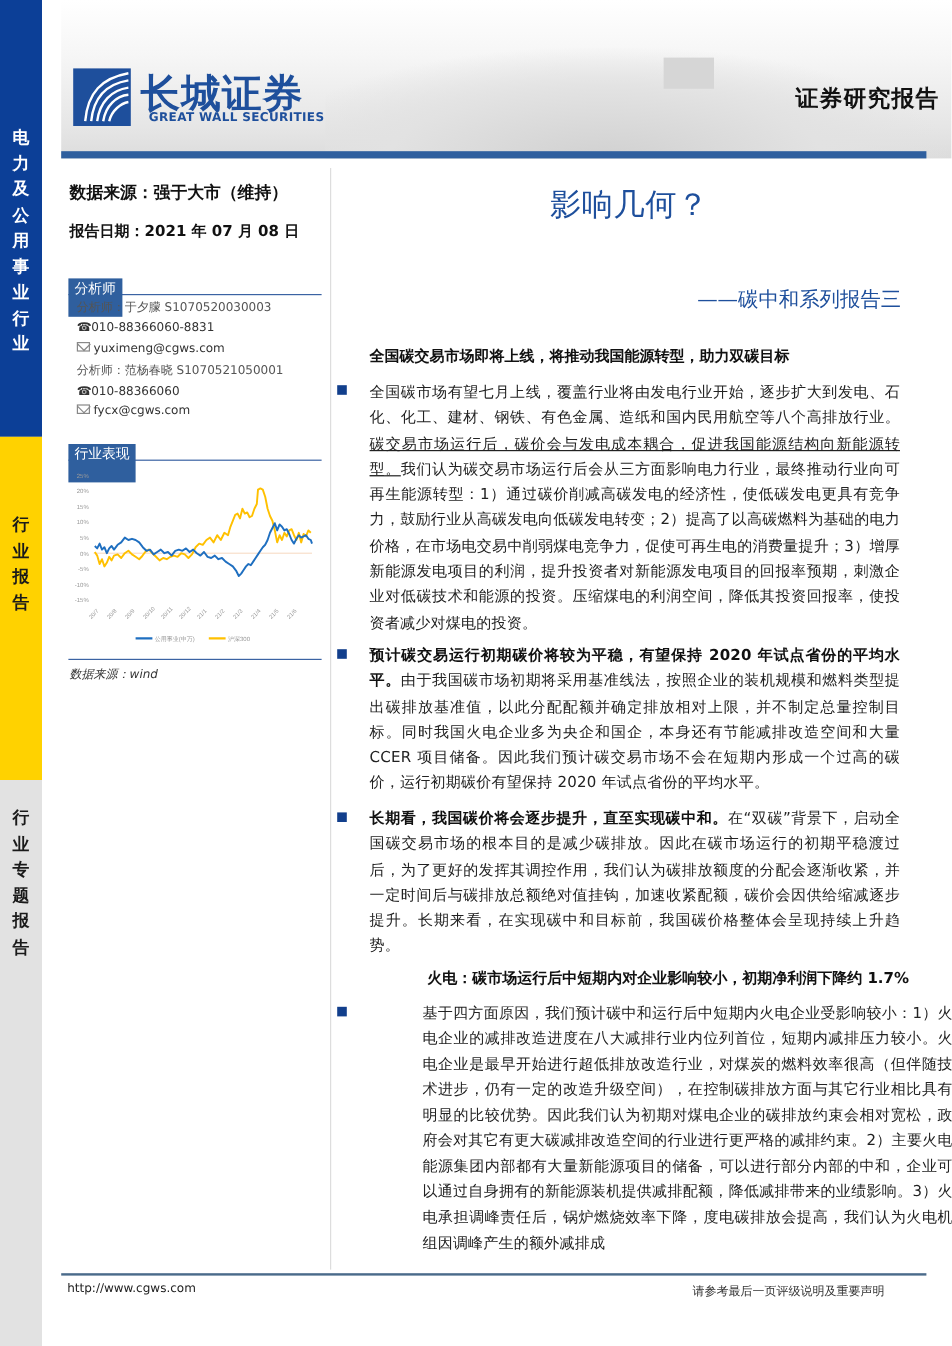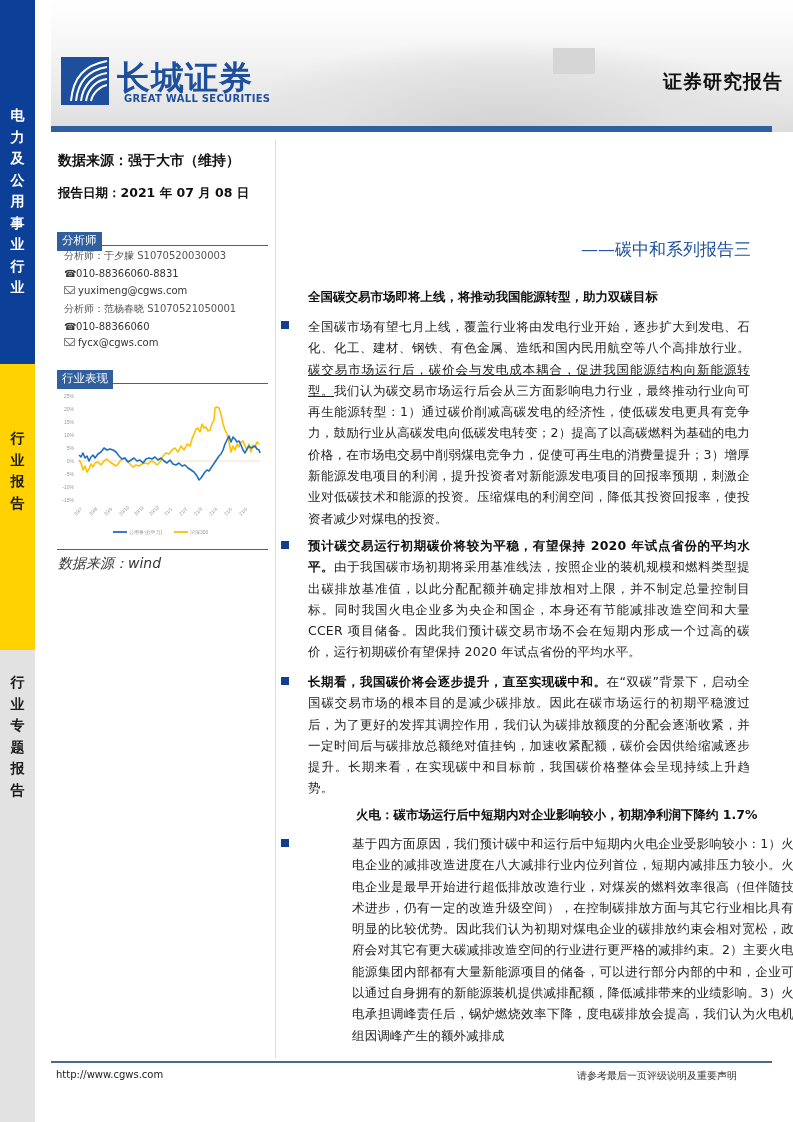--- a/index.html
+++ b/index.html
@@ -26,30 +26,30 @@
   .logo-box { position:absolute; left:10px; top:57px; width:48px; height:48px; background:#1e4f9c; overflow:hidden; }
   .logo-cn { position:absolute; left:66px; top:56px; font-family:"DejaVu Serif", serif; font-size:33px; font-weight:bold; color:#1e4f9c; letter-spacing:1px; }
   .logo-en { position:absolute; left:73px; top:93px; font-size:10px; font-weight:bold; color:#1e4f9c; letter-spacing:0.3px; }
   .report-type { position:absolute; left:612px; top:69px; font-family:"DejaVu Serif", serif; font-size:19px; font-weight:bold; color:#111; letter-spacing:1px; }
   .header-bar { position:absolute; left:51px; top:126px; width:721px; height:6px; background:#2f5f9e; }
 
   
   .rating { position:absolute; left:58px; top:152px; font-size:14px; font-weight:bold; color:#111; }
   .date { position:absolute; left:58px; top:185px; font-size:12.5px; font-weight:bold; color:#111; }
   .sec-title-wrap { position:absolute; left:57px; height:16px; width:211px; border-bottom:1px solid #3b63a3; }
-  .sec-title { display:inline-block; background:#2f5f9e; color:#ffffff; font-size:11.5px; padding:0 5px; height:19px; line-height:16px; }
+  .sec-title { display:inline-block; background:#2f5f9e; color:#ffffff; font-size:11.5px; padding:0 5px; height:32px; line-height:16px; }
   .analyst-line { position:absolute; left:64px; font-size:10px; color:#333; }
   .analyst-line.grey { color:#555; }
   .phone-icon { display:inline-block; width:10px; font-size:10px; margin-right:2px; }
   .mail-icon { display:inline-block; width:11px; height:8px; border:1px solid #888; position:relative; vertical-align:middle; margin-right:3px; box-sizing:border-box; top:-1px; }
   .mail-icon:after { content:""; position:absolute; left:1px; top:-3px; width:7px; height:7px; border-right:1px solid #888; border-bottom:1px solid #888; transform:rotate(45deg); transform-origin:center; }
 
   .chart-box { position:absolute; left:58px; top:384px; width:210px; height:160px; }
   .chart-bottom-rule { position:absolute; left:57px; top:549px; width:211px; height:1px; background:#3b63a3; }
-  .source { position:absolute; left:58px; top:555px; font-size:14px; font-style:italic; color:#333; }
+  .source { position:absolute; left:58px; top:555px; font-size:10px; font-style:italic; color:#333; }
   .col-divider { position:absolute; left:275px; top:140px; width:1px; height:918px; background:#dddddd; }
 
   
   .main-title { position:absolute; left:278px; top:152px; width:493px; text-align:center; font-family:"DejaVu Serif", serif;
                 font-size:26px; line-height:38px; color:#1e4f9c; letter-spacing:0.5px; }
   .subtitle { position:absolute; right:42px; top:238px; font-family:"DejaVu Serif", serif; font-size:17px; color:#1e4f9c; }
 
   .h-bold { position:absolute; left:308px; font-size:12.5px; font-weight:bold; color:#111; }
   .bullet { position:absolute; left:281px; width:8px; height:8px; background:#123f8c; }
   .para { position:absolute; left:308px; width:442px; font-size:12.5px; line-height:21.3px; color:#222; text-align:justify; letter-spacing:0.2px; }
@@ -181,20 +181,21 @@
       <text x="132" y="150" font-size="5" fill="#999">沪深300</text>
     </g>
   </svg>
 </div>
 <div class="chart-bottom-rule"></div>
 <div class="source">数据来源：wind</div>
 
 <div class="col-divider"></div>
 
 <div class="main-title">
+  <div>影响几何？</div>
 </div>
 <div class="subtitle">——碳中和系列报告三</div>
 
 <div class="h-bold" style="top:289px;">全国碳交易市场即将上线，将推动我国能源转型，助力双碳目标</div>
 
 <div class="bullet" style="top:321px;"></div>
 <div class="para" style="top:316px;">
   <span>全国碳市场有望七月上线，覆盖行业将由发电行业开始，逐步扩大到发电、石化、化工、建材、钢铁、有色金属、造纸和国内民用航空等八个高排放行业。</span><u>碳交易市场运行后，碳价会与发电成本耦合，促进我国能源结构向新能源转型。</u><span>我们认为碳交易市场运行后会从三方面影响电力行业，最终推动行业向可再生能源转型：1）通过碳价削减高碳发电的经济性，使低碳发电更具有竞争力，鼓励行业从高碳发电向低碳发电转变；2）提高了以高碳燃料为基础的电力价格，在市场电交易中削弱煤电竞争力，促使可再生电的消费量提升；3）增厚新能源发电项目的利润，提升投资者对新能源发电项目的回报率预期，刺激企业对低碳技术和能源的投资。压缩煤电的利润空间，降低其投资回报率，使投资者减少对煤电的投资。</span>
 </div>
 

